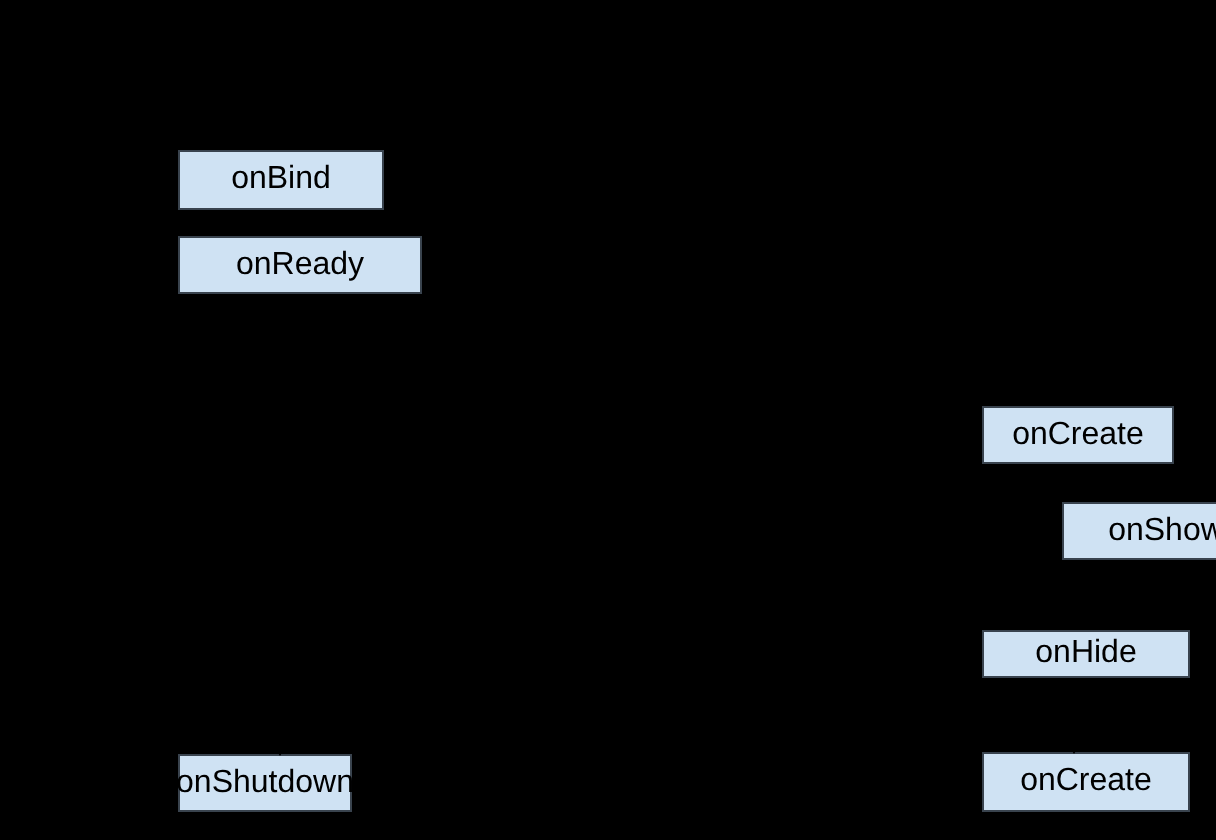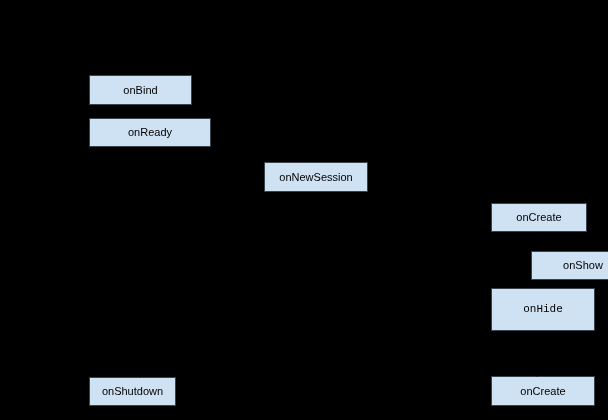--- a/index.html
+++ b/index.html
@@ -20,21 +20,21 @@
   }
   .node {
     position: absolute;
     background: var(--fill);
     border: 1px solid var(--border);
     display: flex;
     align-items: center;
     justify-content: center;
   }
   .node-label {
-    font-size: 11px;
+    font-size: 16px;
     color: var(--text);
     line-height: 1;
     white-space: nowrap;
   }
   .notch {
     position: absolute;
     width: 0;
     height: 0;
     border-left: 3px solid transparent;
     border-right: 3px solid transparent;
@@ -44,30 +44,27 @@
 </head>
 <body>
 
 <div class="canvas">
     <div class="node" style="left: 89px; top: 75px; width: 103px; height: 30px;">
     <span class="node-label">onBind</span>
   </div>
     <div class="node" style="left: 89px; top: 118px; width: 122px; height: 29px;">
     <span class="node-label">onReady</span>
   </div>
-    <div class="node" style="left: 264px; top: 162px; width: 104px; height: 30px;">
-    <span class="node-label">onNewSession</span>
-  </div>
     <div class="node" style="left: 491px; top: 203px; width: 96px; height: 29px;">
     <span class="node-label">onCreate</span>
   </div>
     <div class="node" style="left: 491px; top: 251px; width: 104px; height: 29px; margin-left: 40px;">
     <span class="node-label">onShow</span>
   </div>
-    <div class="node" style="left: 491px; top: 288px; width: 104px; height: 43px; font-family: Liberation Mono, monospace;">
+    <div class="node" style="left: 491px; top: 315px; width: 104px; height: 24px;">
     <span class="node-label">onHide</span>
   </div>
     <div class="node" style="left: 89px; top: 377px; width: 87px; height: 29px;">
     <span class="node-label">onShutdown</span>
   </div>
     <div class="node" style="left: 491px; top: 376px; width: 104px; height: 30px;">
     <span class="node-label">onCreate</span>
   </div>
     <div class="notch" style="left: 137px; top: 373px;"></div>
     <div class="notch" style="left: 534px; top: 372px;"></div>

